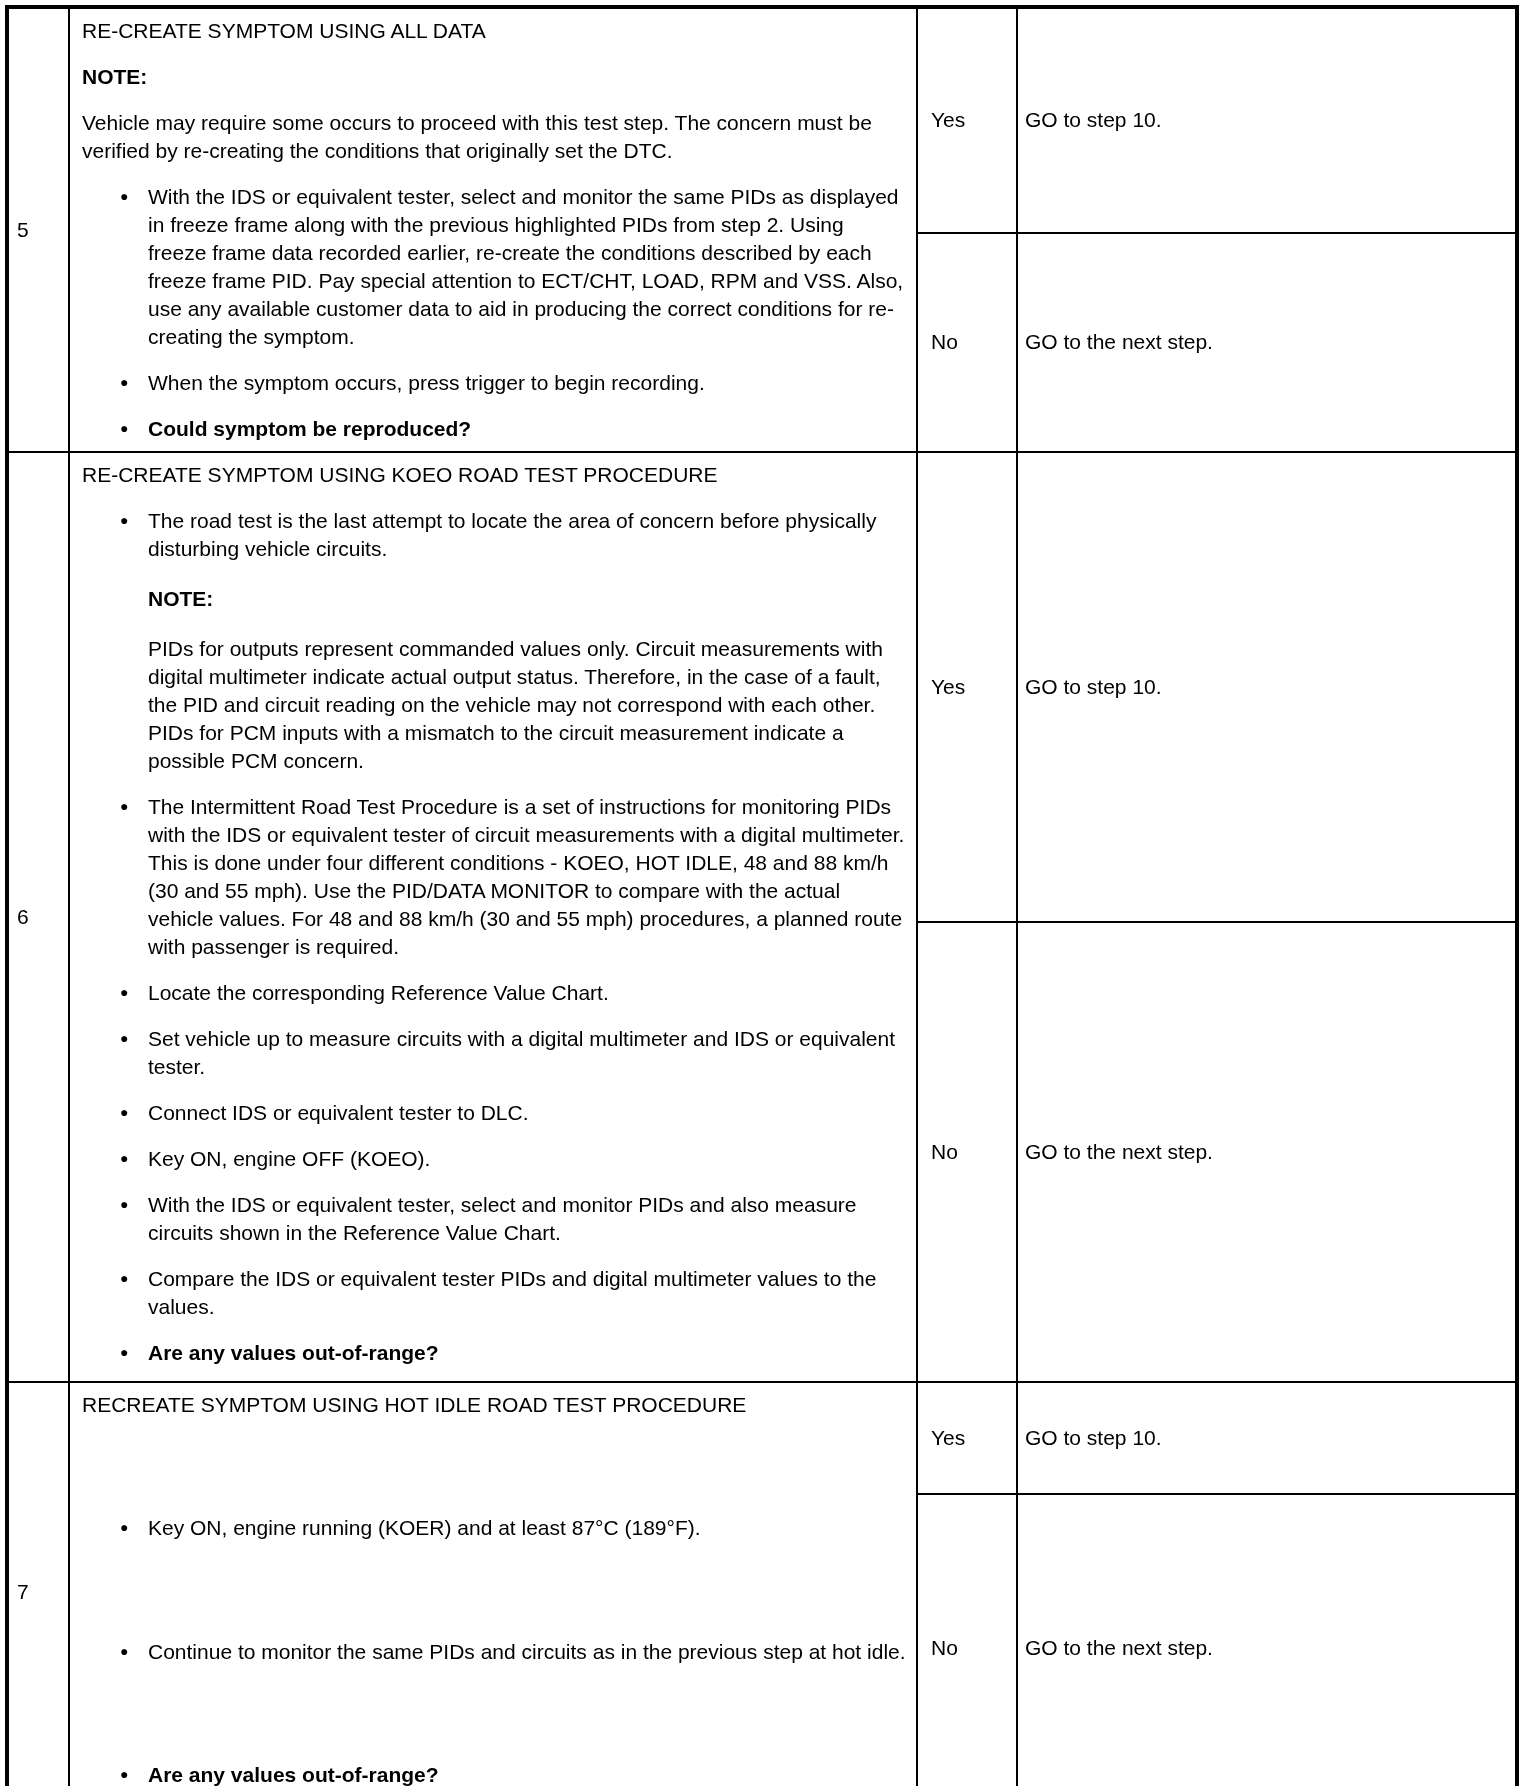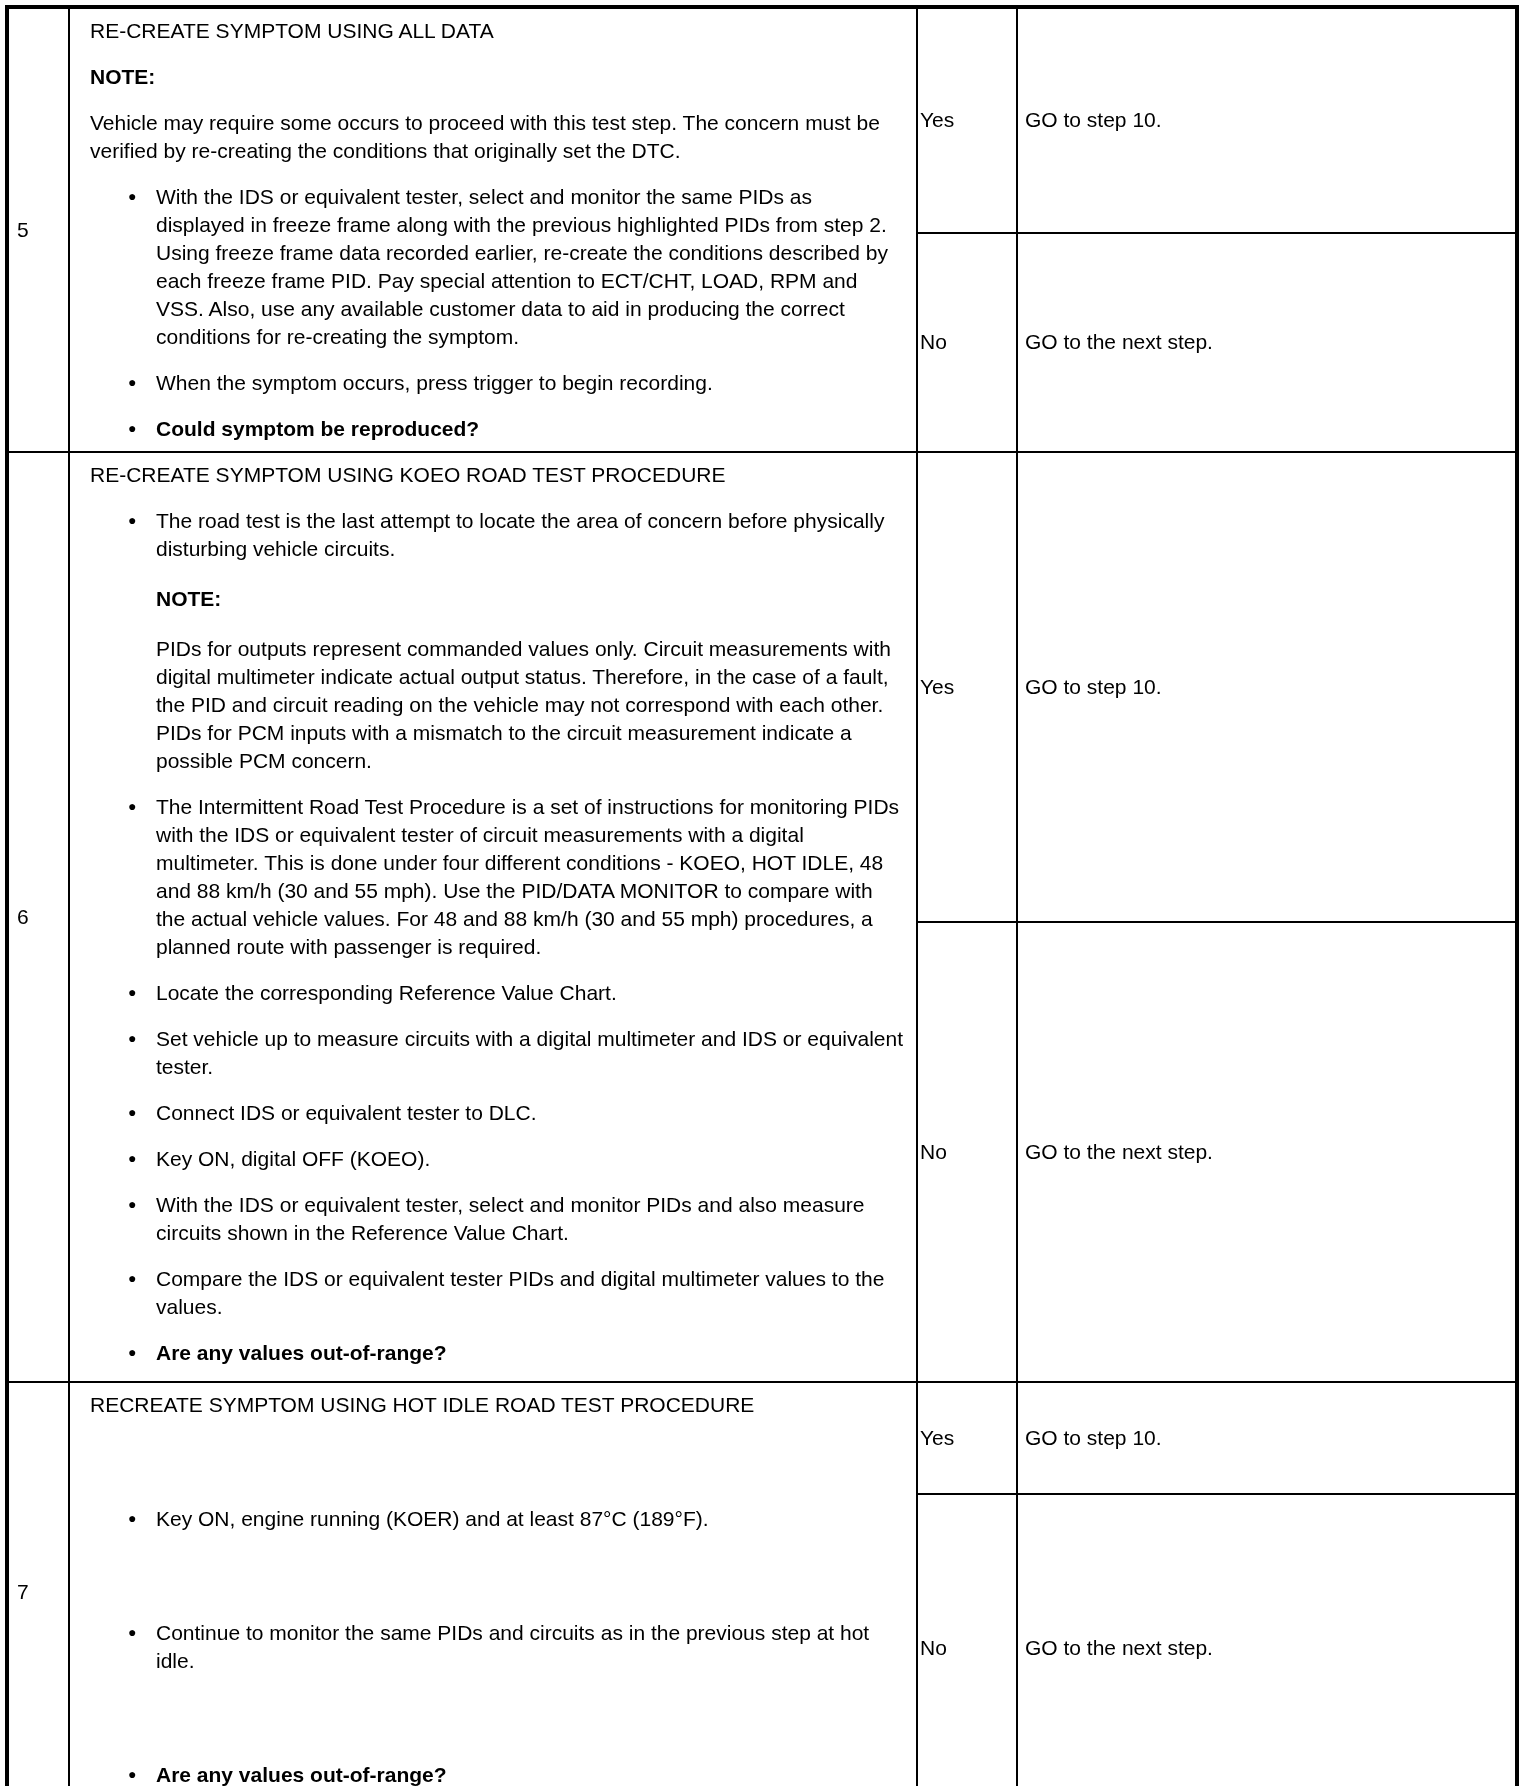--- a/index.html
+++ b/index.html
@@ -26,25 +26,25 @@
   }
   td { border: 2px solid #000000; box-sizing: border-box; }
 
   td.step-cell {
     vertical-align: middle;
     text-align: left;
     padding: 4px 4px 4px 8px;
   }
   td.content-cell {
     vertical-align: top;
-    padding: 8px 10px 8px 20px;
+    padding: 8px 10px 8px 12px;
   }
   td.yn-cell {
     vertical-align: middle;
-    padding-left: 2px;
+    padding-left: 13px;
   }
   td.action-cell {
     vertical-align: middle;
     padding-left: 7px;
   }
 
   .row-title { font-weight: normal; }
   .note-label { font-weight: bold; margin-top: 18px; }
   .para { margin-top: 18px; }
 
@@ -123,21 +123,21 @@
             <div class="row-title">RE-CREATE SYMPTOM USING KOEO ROAD TEST PROCEDURE</div>
             <div class="bullet">
               <span>The road test is the last attempt to locate the area of concern before physically disturbing vehicle circuits.</span>
               <div class="note-label">NOTE:</div>
               <div class="para">PIDs for outputs represent commanded values only. Circuit measurements with digital multimeter indicate actual output status. Therefore, in the case of a fault, the PID and circuit reading on the vehicle may not correspond with each other. PIDs for PCM inputs with a mismatch to the circuit measurement indicate a possible PCM concern.</div>
             </div>
             <div class="bullet">The Intermittent Road Test Procedure is a set of instructions for monitoring PIDs with the IDS or equivalent tester of circuit measurements with a digital multimeter. This is done under four different conditions - KOEO, HOT IDLE, 48 and 88 km/h (30 and 55 mph). Use the PID/DATA MONITOR to compare with the actual vehicle values. For 48 and 88 km/h (30 and 55 mph) procedures, a planned route with passenger is required.</div>
             <div class="bullet">Locate the corresponding Reference Value Chart.</div>
             <div class="bullet">Set vehicle up to measure circuits with a digital multimeter and IDS or equivalent tester.</div>
             <div class="bullet">Connect IDS or equivalent tester to DLC.</div>
-            <div class="bullet">Key ON, digital OFF (KOEO).</div>
+            <div class="bullet">Key ON, engine OFF (KOEO).</div>
             <div class="bullet">With the IDS or equivalent tester, select and monitor PIDs and also measure circuits shown in the Reference Value Chart.</div>
             <div class="bullet">Compare the IDS or equivalent tester PIDs and digital multimeter values to the values.</div>
             <div class="bullet bold">Are any values out-of-range?</div>
           </div>
         </td>
         <td class="yn-cell h-r6a">Yes</td>
         <td class="action-cell h-r6a">GO to step 10.</td>
       </tr>
       <tr>
         <td class="yn-cell h-r6b">No</td>

